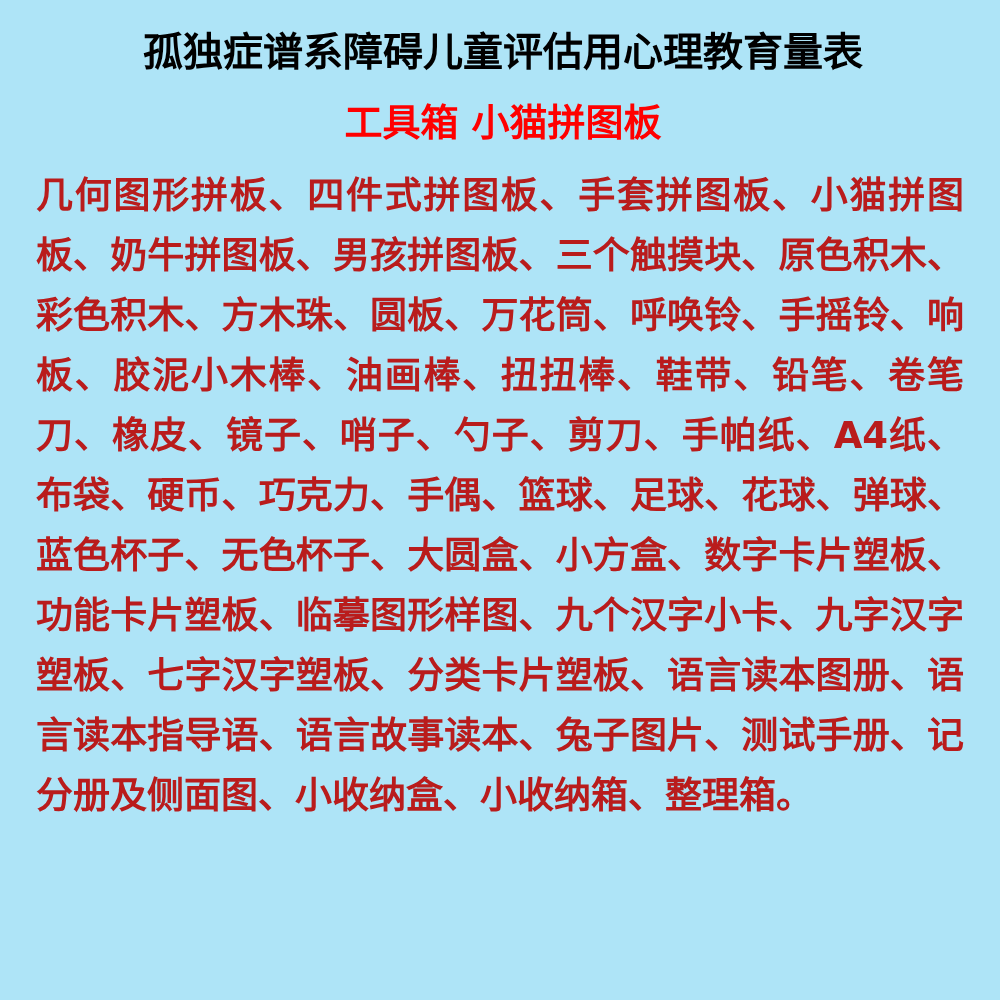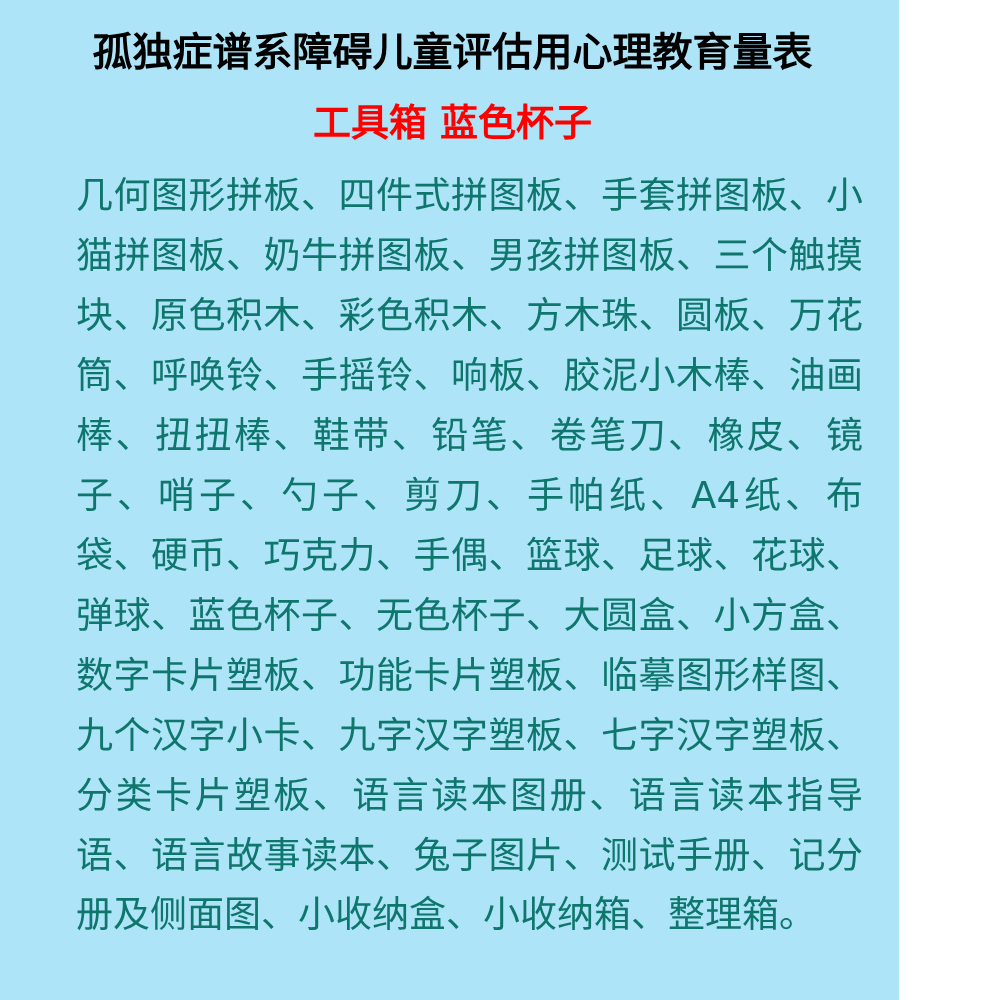--- a/index.html
+++ b/index.html
@@ -8,21 +8,21 @@
   }
   body {
     width: 1000px;
     height: 1000px;
     background: #ffffff;
     font-family: "DejaVu Sans", "Liberation Sans", sans-serif;
     overflow: hidden;
   }
   #page {
     position: relative;
-    width: 899px;
+    width: 1000px;
     height: 1000px;
     background: #aee4f7;
     box-sizing: border-box;
     padding: 26px 30px 20px 36px;
     display: flex;
     flex-direction: column;
   }
   .title-block {
     text-align: center;
     color: #000000;
@@ -39,39 +39,38 @@
     text-align: center;
     color: #ff0000;
     font-weight: 700;
     font-size: 38px;
     line-height: 1.3;
     margin-top: 20px;
     margin-bottom: 12px;
     white-space: nowrap;
   }
   .body-text {
-    color: #0f766e;
-    font-weight: 400;
+    color: #b91c1c;
+    font-weight: 700;
     font-size: 37px;
     line-height: 1.62;
     text-align: justify;
     text-align-last: left;
     text-justify: inter-character;
     word-break: break-all;
     margin-top: 6px;
     padding-right: 6px;
-    margin-left: 40px;
   }
 </style>
 </head>
 <body>
 
 <div id="page">
 
   <div class="title-block">
     <span class="title-line">孤独症谱系障碍儿童评估用心理教育量表</span>
   </div>
 
-  <div class="subtitle">工具箱 蓝色杯子</div>
+  <div class="subtitle">工具箱 小猫拼图板</div>
 
   <div class="body-text">几何图形拼板、四件式拼图板、手套拼图板、小猫拼图板、奶牛拼图板、男孩拼图板、三个触摸块、原色积木、彩色积木、方木珠、圆板、万花筒、呼唤铃、手摇铃、响板、胶泥小木棒、油画棒、扭扭棒、鞋带、铅笔、卷笔刀、橡皮、镜子、哨子、勺子、剪刀、手帕纸、A4纸、布袋、硬币、巧克力、手偶、篮球、足球、花球、弹球、蓝色杯子、无色杯子、大圆盒、小方盒、数字卡片塑板、功能卡片塑板、临摹图形样图、九个汉字小卡、九字汉字塑板、七字汉字塑板、分类卡片塑板、语言读本图册、语言读本指导语、语言故事读本、兔子图片、测试手册、记分册及侧面图、小收纳盒、小收纳箱、整理箱。</div>
 
 </div>
 
 </body></html>

